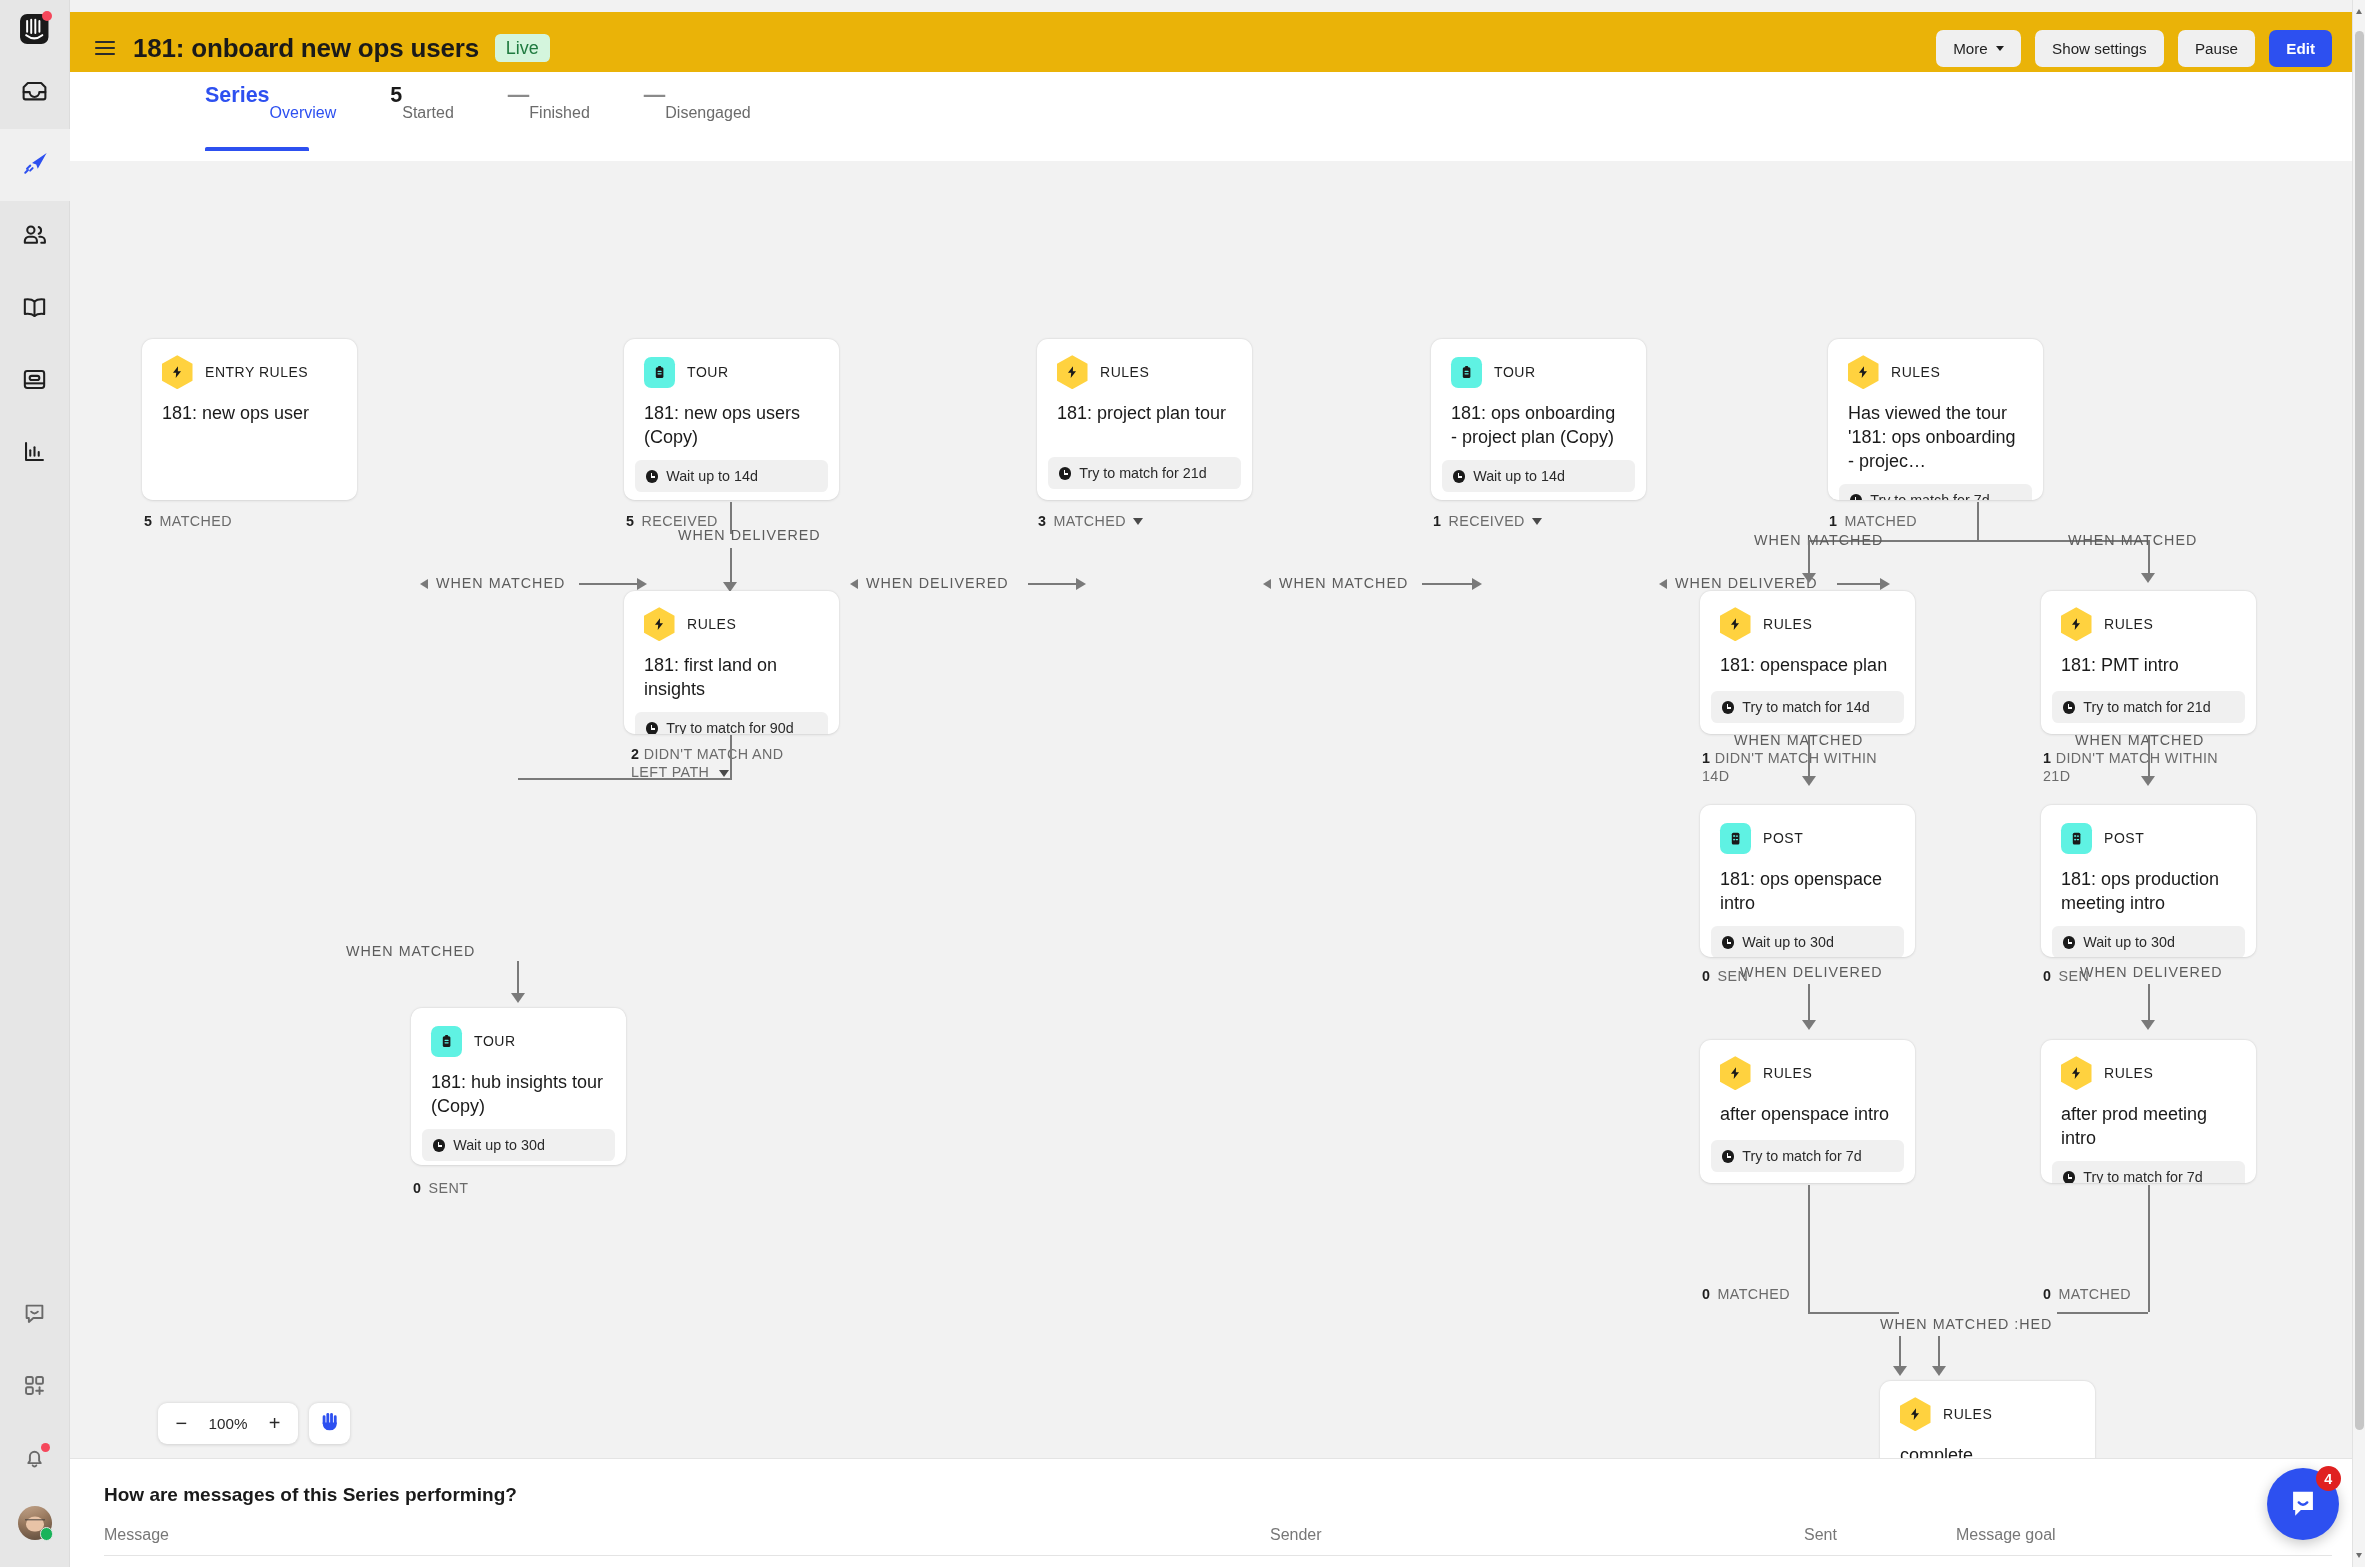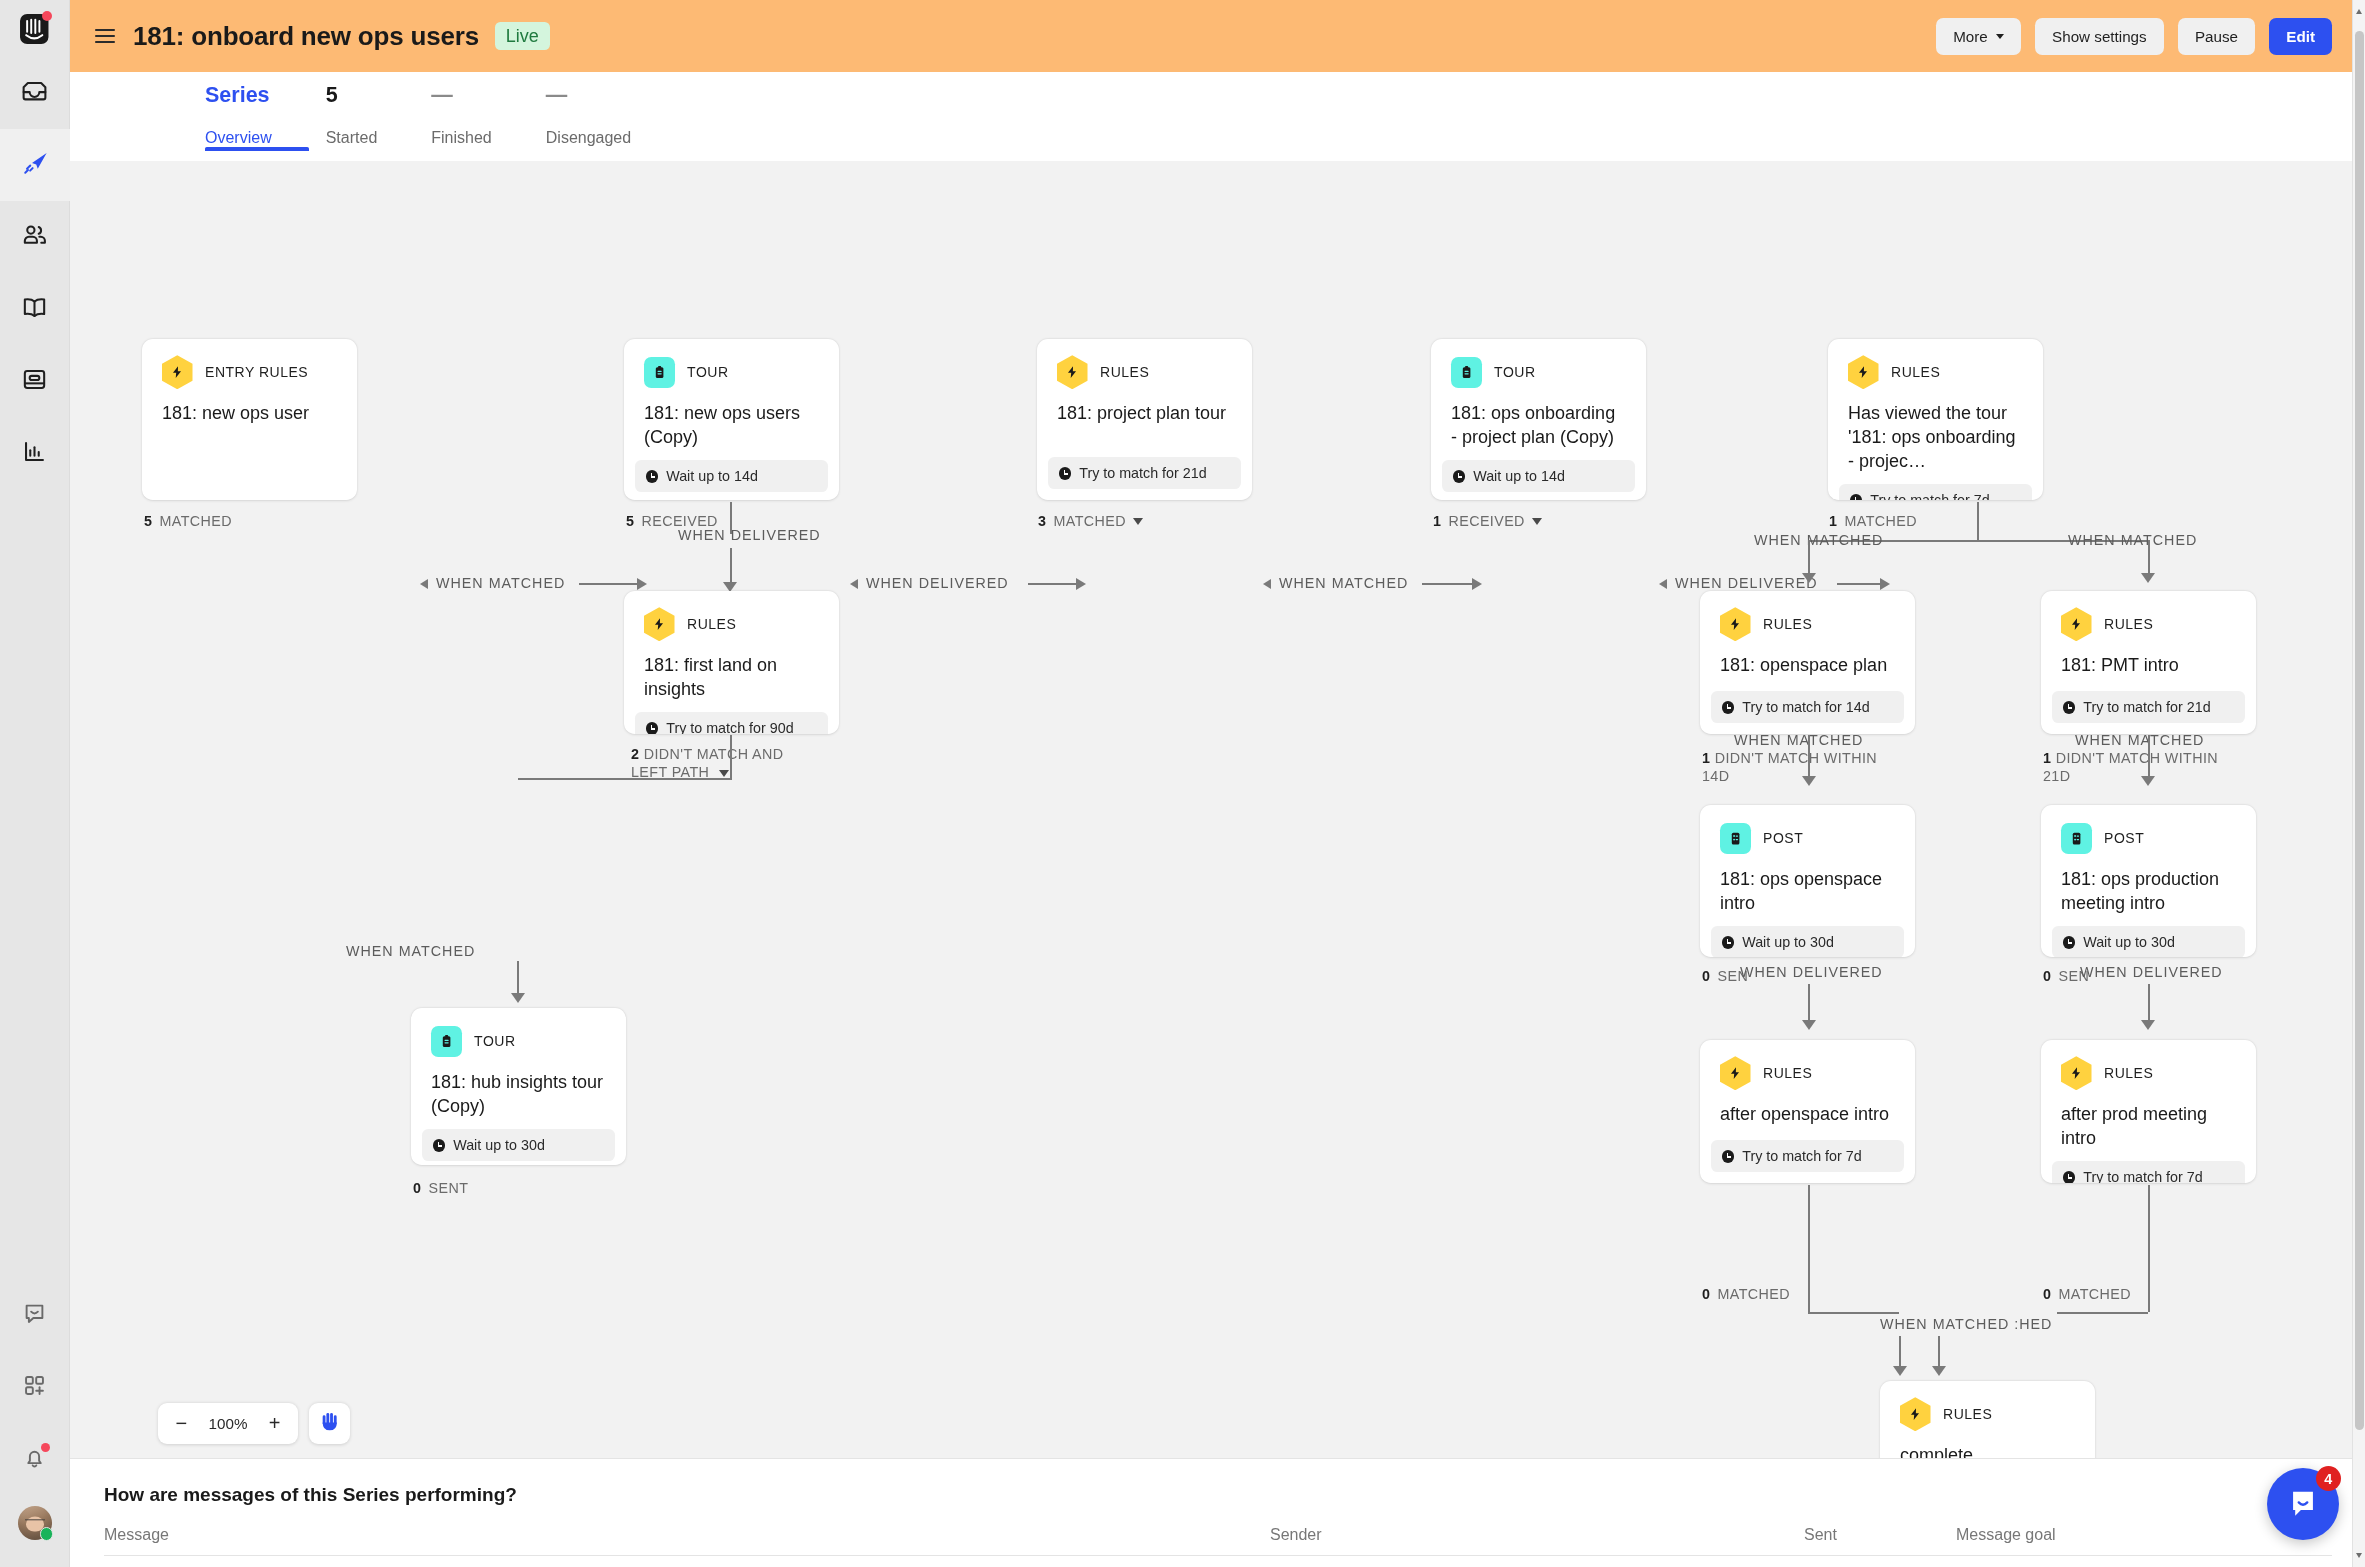--- a/index.html
+++ b/index.html
@@ -61,22 +61,22 @@
     width: 18px; height: 15.2px; border-radius: 50% 50% 45% 45%;
     background:#e8c3a6;
   }
   .avatar .glasses {
     position:absolute; left:50%; top:48%; transform:translate(-50%,-50%);
     width: 20px; height: 5.4px; border-top: 1.8px solid #4a4440;
   }
 
   
   .header {
-    position: absolute; left: 70px; top: 0; right: 0; height: 72px;
-    background: #fdba74;
+    position: absolute; left: 70px; top: 12px; right: 0; height: 72px;
+    background: #eab308;
     display: flex; align-items: center;
   }
   .hamburger {
     width: 20px; height: 14.3px; margin-left: 25px; margin-right: 18px;
     display: flex; flex-direction: column; justify-content: space-between;
   }
   .hamburger i { display:block; height: 1.8px; background:#2b2b2b; border-radius:0.9px; }
   .hamburger i:nth-child(2){ width: 100%; }
   .page-title {
     font-size: 26px; font-weight: 700; color: #1a1a1a; letter-spacing: -0.2px;
@@ -104,21 +104,21 @@
   }
 
   
   .tabs {
     position: absolute; left: 70px; top: 72px; right: 0; height: 90px;
     background: #fff; border-bottom: 0.9px solid #e4e4e4;
     display: flex; align-items: flex-start; padding-left: 135px;
   }
   .tab {
     padding: 10.8px 0 0 0; margin-right: 54px; position: relative;
-    display: flex; flex-direction: column; cursor: pointer;
+    display: flex; flex-direction: row; cursor: pointer;
     height: 79px;
   }
   .tab .tab-value { font-size: 21.5px; font-weight: 700; color:#1a1a1a; line-height: 1.15; }
   .tab .tab-label { font-size: 16px; color:#6b6b6b; margin-top: 21px; }
   .tab.active .tab-value { color:#2d50f0; }
   .tab.active .tab-label { color:#2d50f0; }
   .tab.active::after {
     content:""; position:absolute; left:0; bottom:0; height:3.6px; width:104px;
     background:#2d50f0; border-radius: 1.8px 1.8px 0 0;
   }

